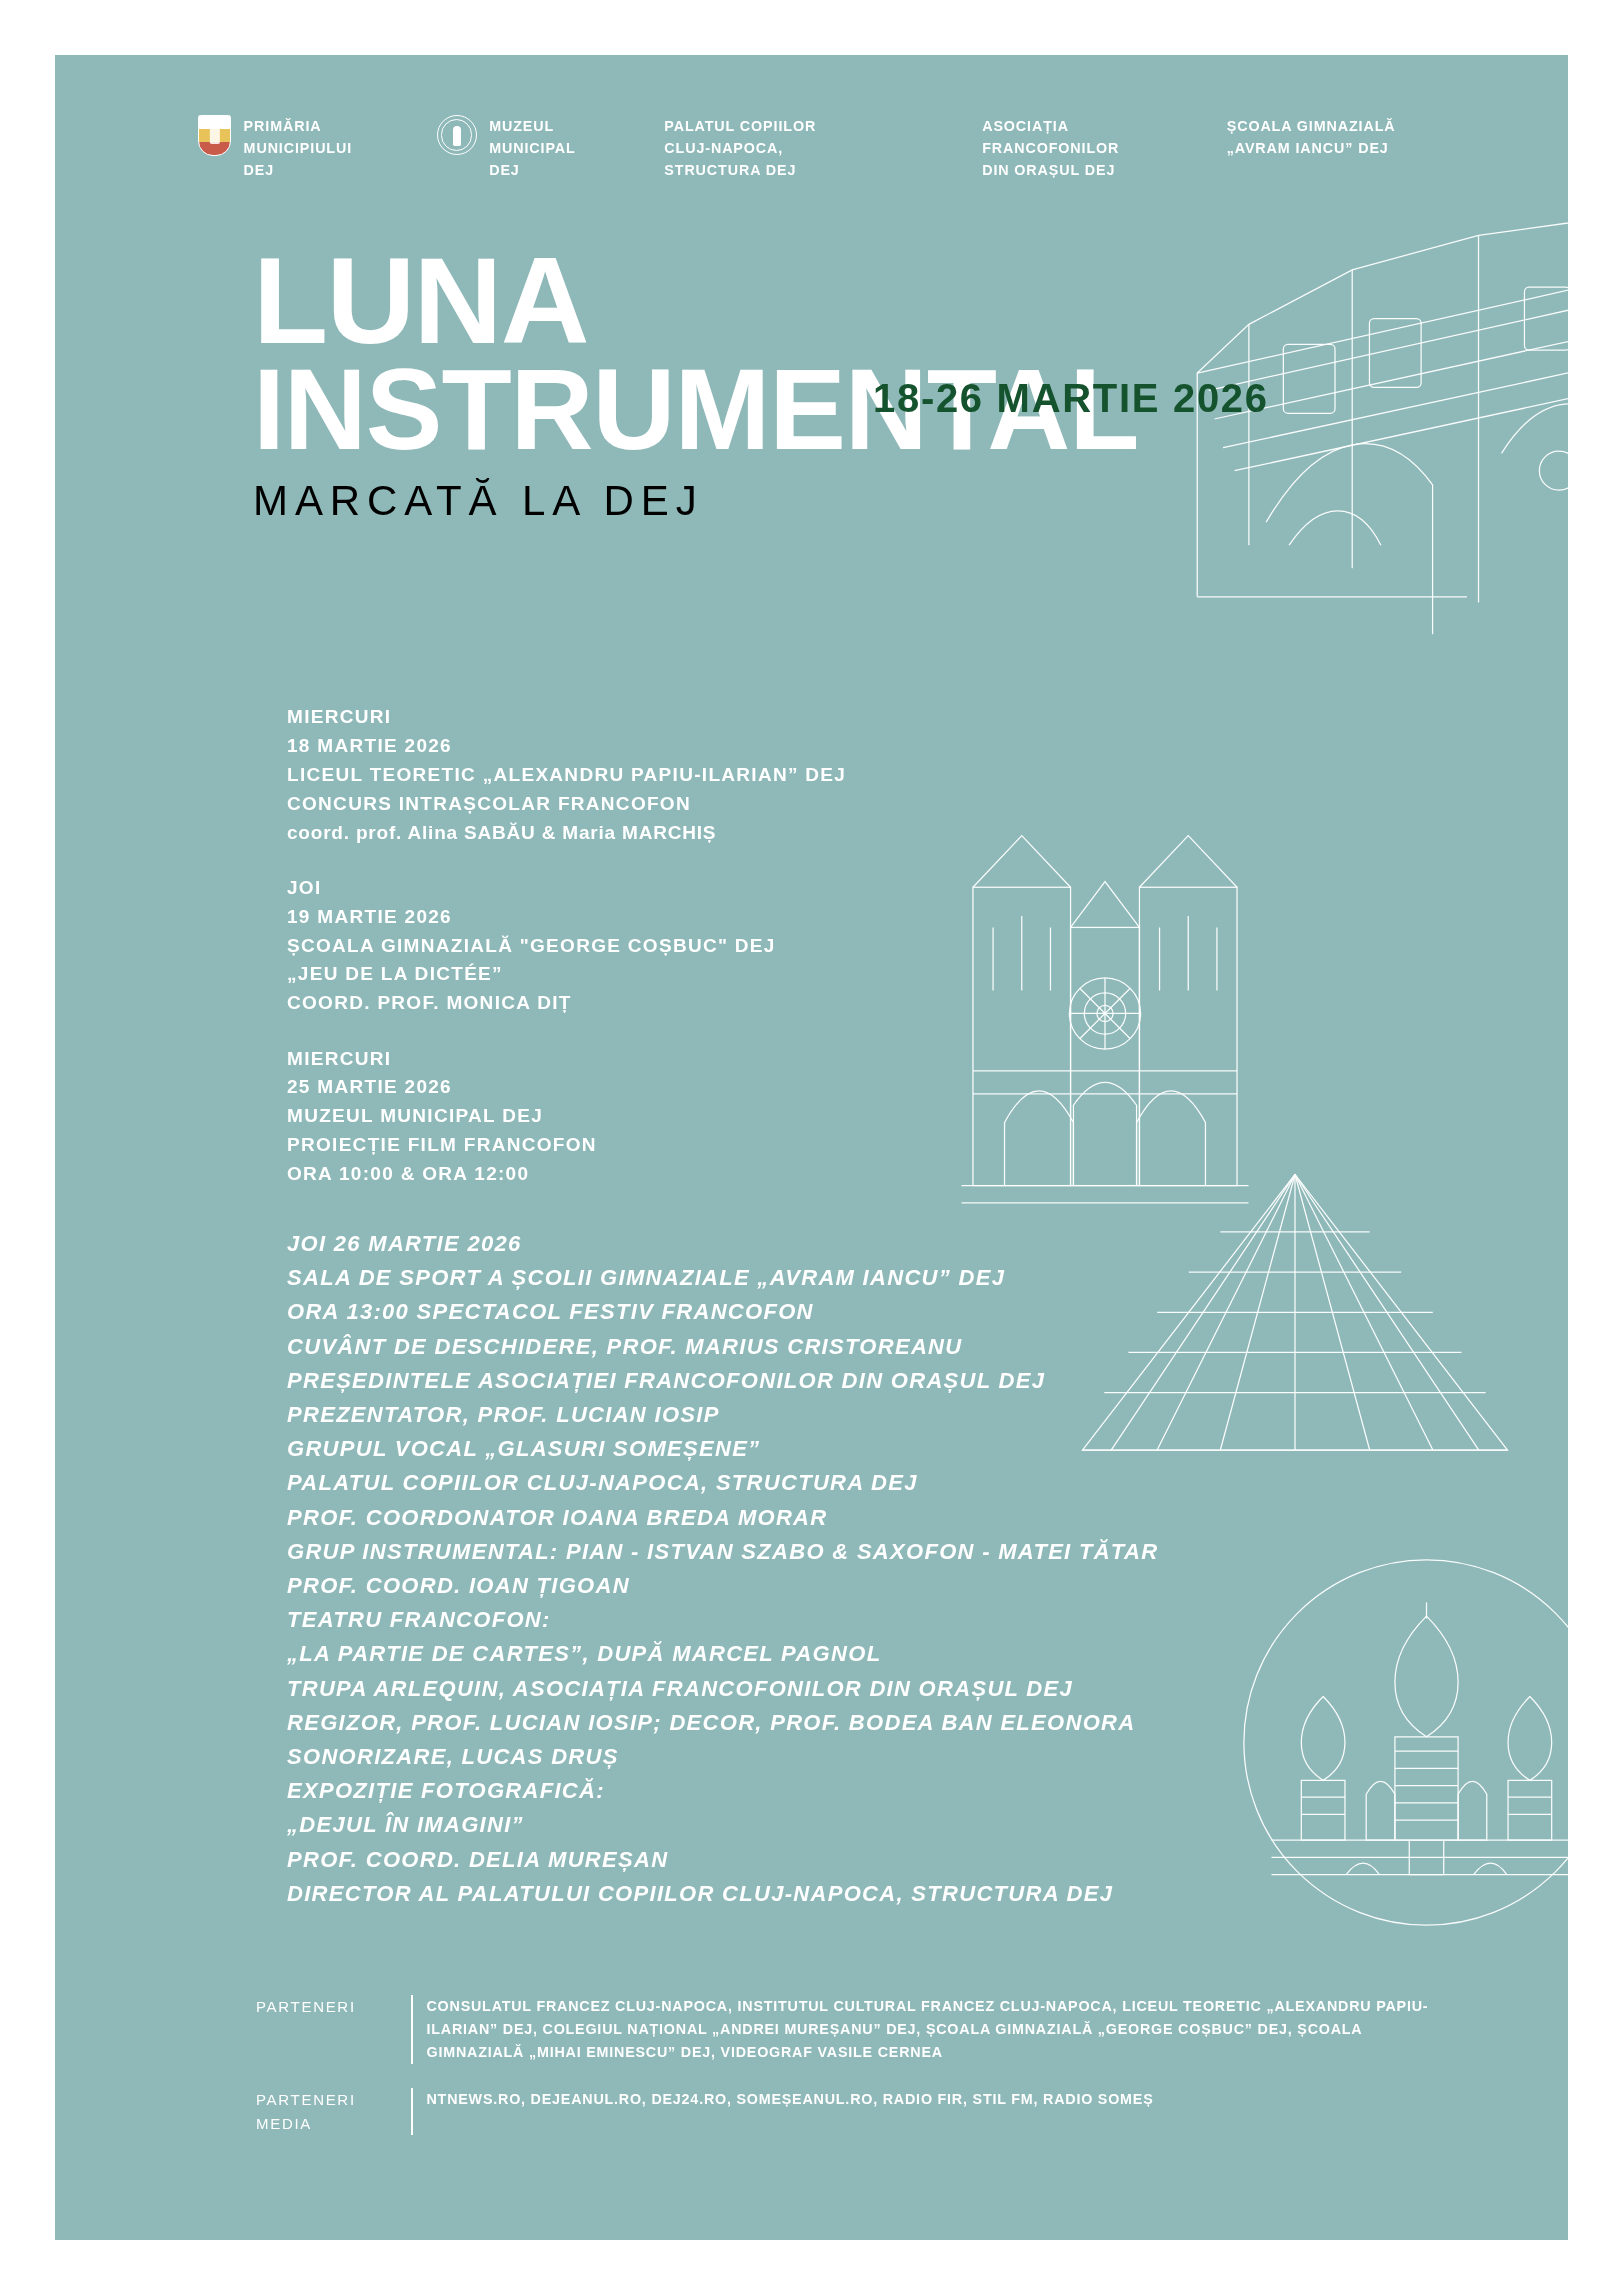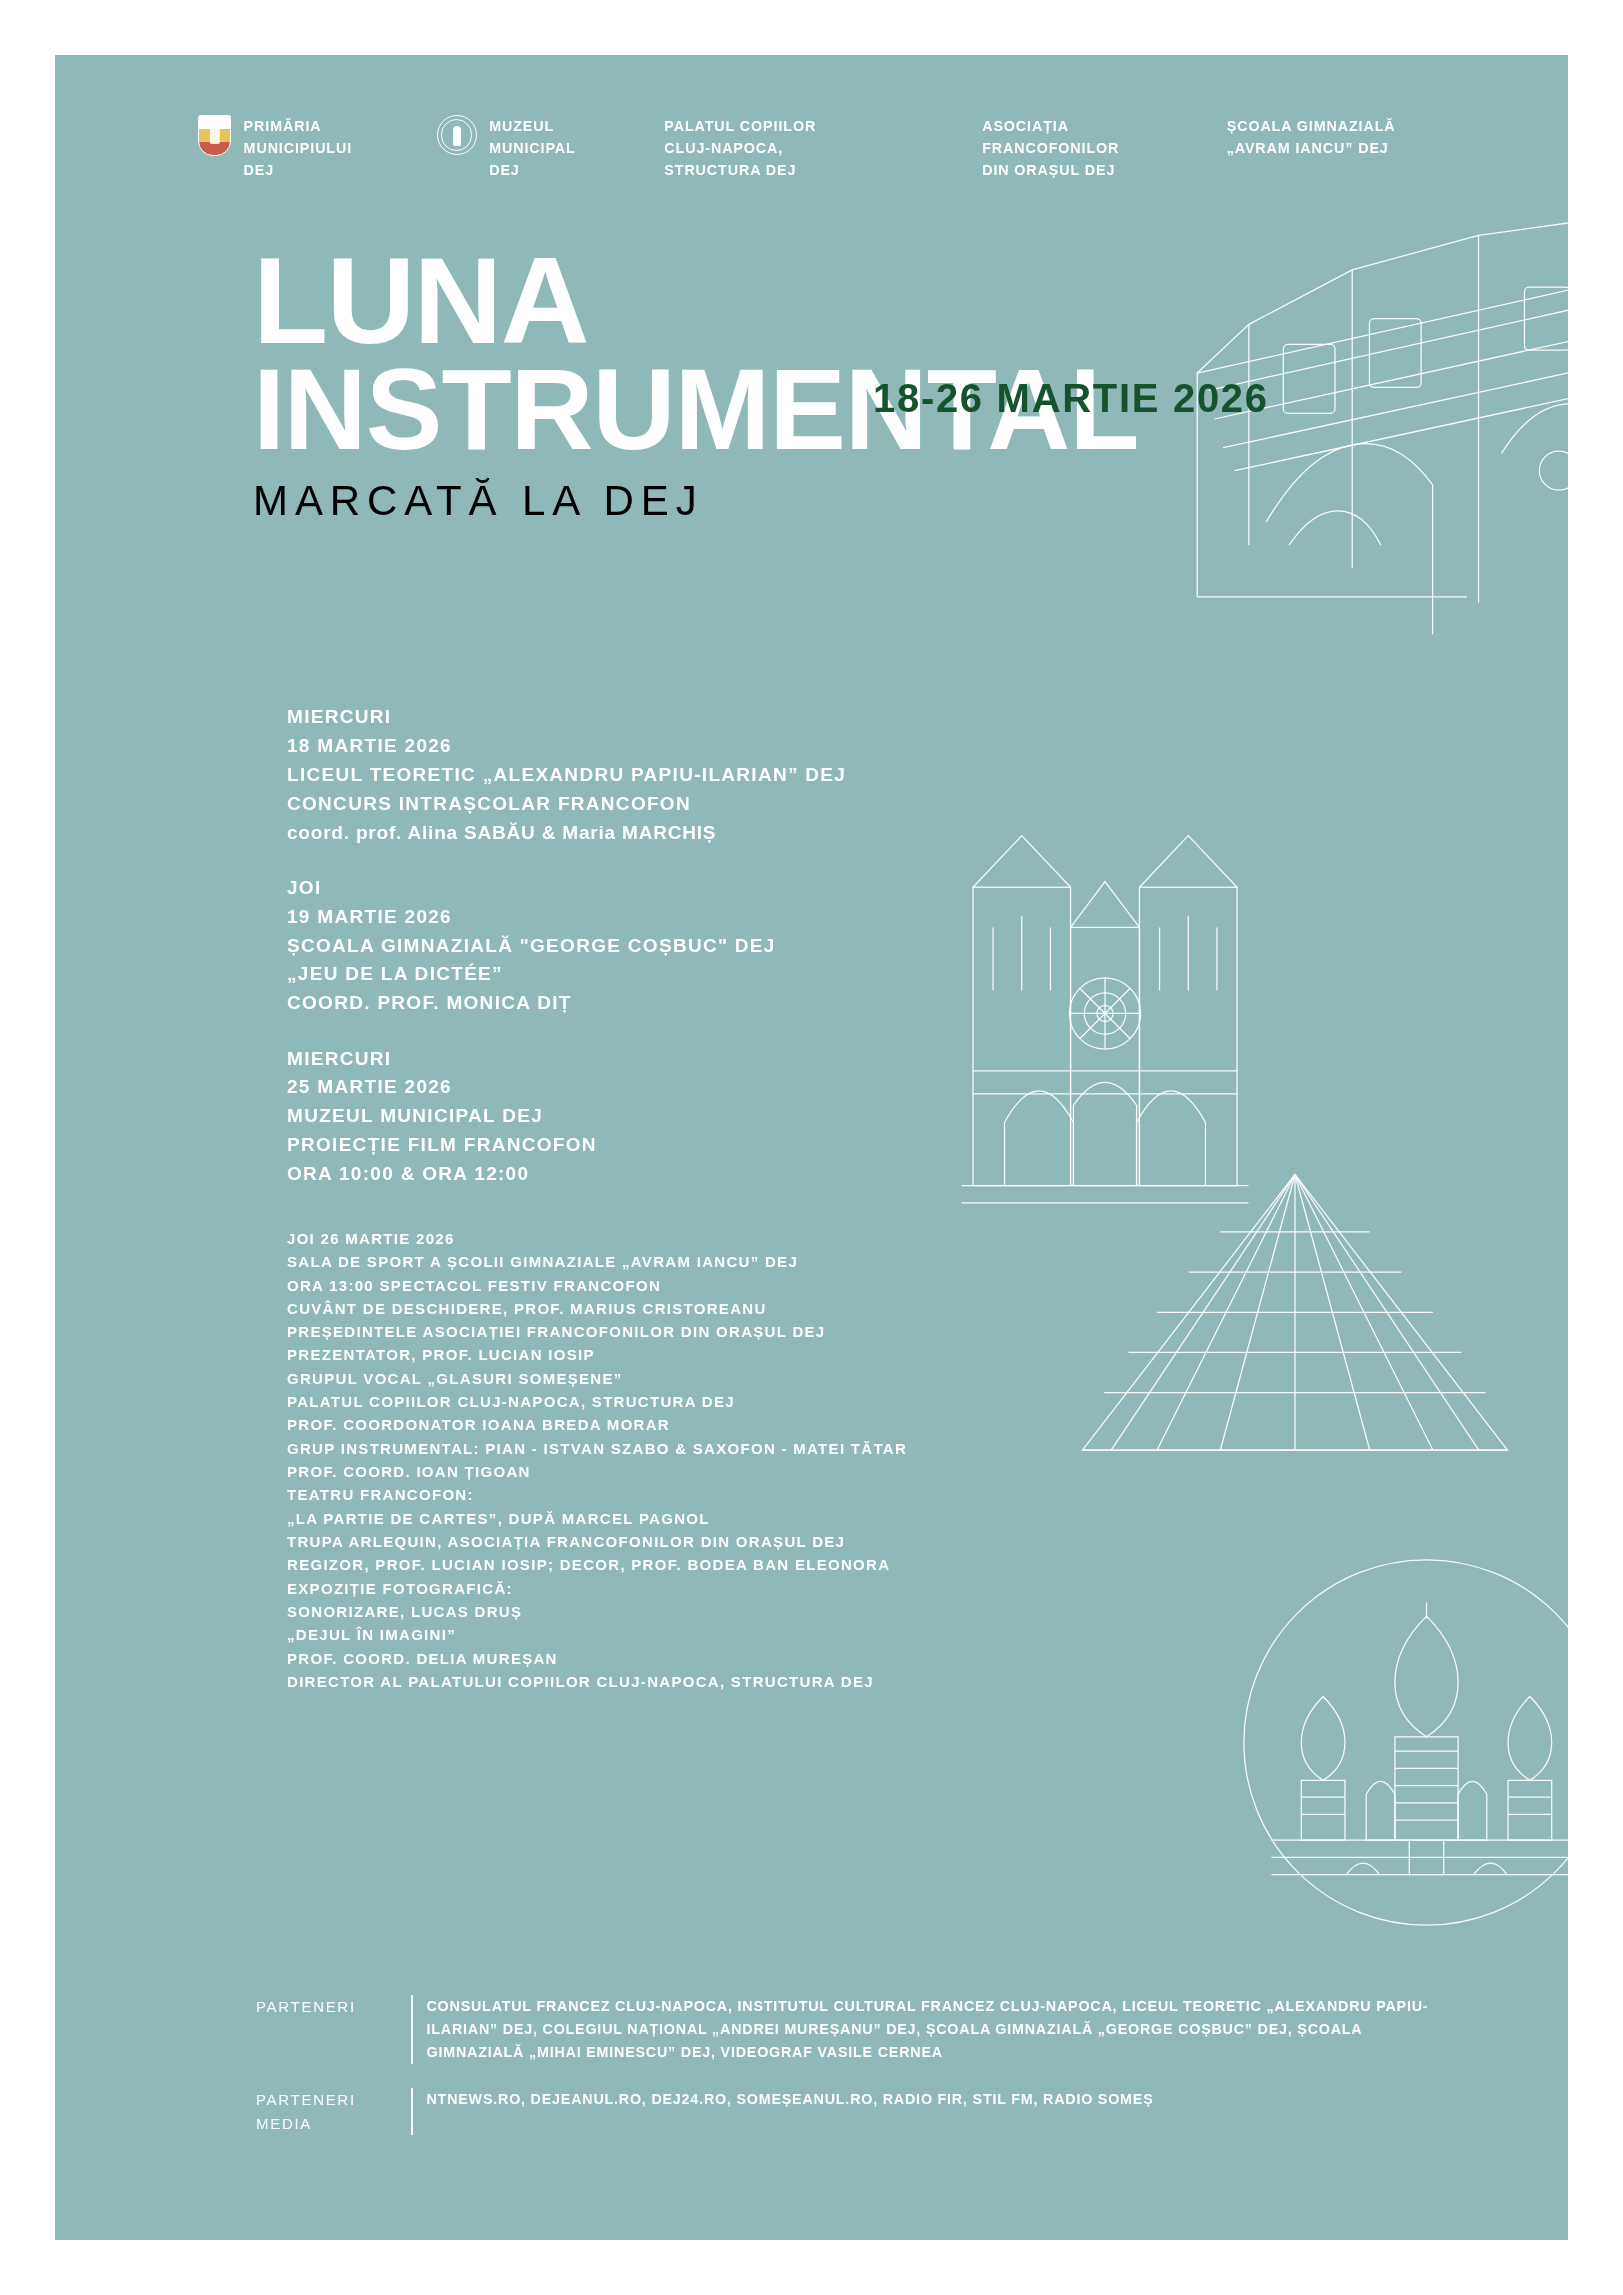--- a/index.html
+++ b/index.html
@@ -137,21 +137,21 @@
   }
   .blk { margin-bottom: 26.4px; margin-left: 32px; }
   .blk .ln {
     font-size: 19px;
     font-weight: bold;
     letter-spacing: 1.3px;
     line-height: 1.52;
     text-transform: uppercase;
   }
   .blk .ln.mixed { text-transform: none; letter-spacing: 0.8px; }
-  .blk.big .ln { font-size: 15px; line-height: 1.555; }
+  .blk.big .ln { font-size: 22px; line-height: 1.555; font-style: italic; }
   .blk.big { margin-top: 38px; }
 
   
   .partners {
     position: absolute;
     left: 201px;
     top: 1940px;
     width: 1176px;
     color: #ffffff;
   }
@@ -366,22 +366,22 @@
         <div class="ln">PREZENTATOR, PROF. LUCIAN IOSIP</div>
         <div class="ln">GRUPUL VOCAL „GLASURI SOMEȘENE”</div>
         <div class="ln">PALATUL COPIILOR CLUJ-NAPOCA, STRUCTURA DEJ</div>
         <div class="ln">PROF. COORDONATOR IOANA BREDA MORAR</div>
         <div class="ln">GRUP INSTRUMENTAL: PIAN - ISTVAN SZABO &amp; SAXOFON - MATEI TĂTAR</div>
         <div class="ln">PROF. COORD. IOAN ȚIGOAN</div>
         <div class="ln">TEATRU FRANCOFON:</div>
         <div class="ln">„LA PARTIE DE CARTES”, DUPĂ MARCEL PAGNOL</div>
         <div class="ln">TRUPA ARLEQUIN, ASOCIAȚIA FRANCOFONILOR DIN ORAȘUL DEJ</div>
         <div class="ln">REGIZOR, PROF. LUCIAN IOSIP; DECOR, PROF. BODEA BAN ELEONORA</div>
+        <div class="ln">SONORIZARE, LUCAS DRUȘ</div>
         <div class="ln">EXPOZIȚIE FOTOGRAFICĂ:</div>
-        <div class="ln">SONORIZARE, LUCAS DRUȘ</div>
         <div class="ln">„DEJUL ÎN IMAGINI”</div>
         <div class="ln">PROF. COORD. DELIA MUREȘAN</div>
         <div class="ln">DIRECTOR AL PALATULUI COPIILOR CLUJ-NAPOCA, STRUCTURA DEJ</div>
       </div>
 
     </div>
 
     <div class="partners">
       <div class="prow">
         <div class="plabel">PARTENERI</div>

